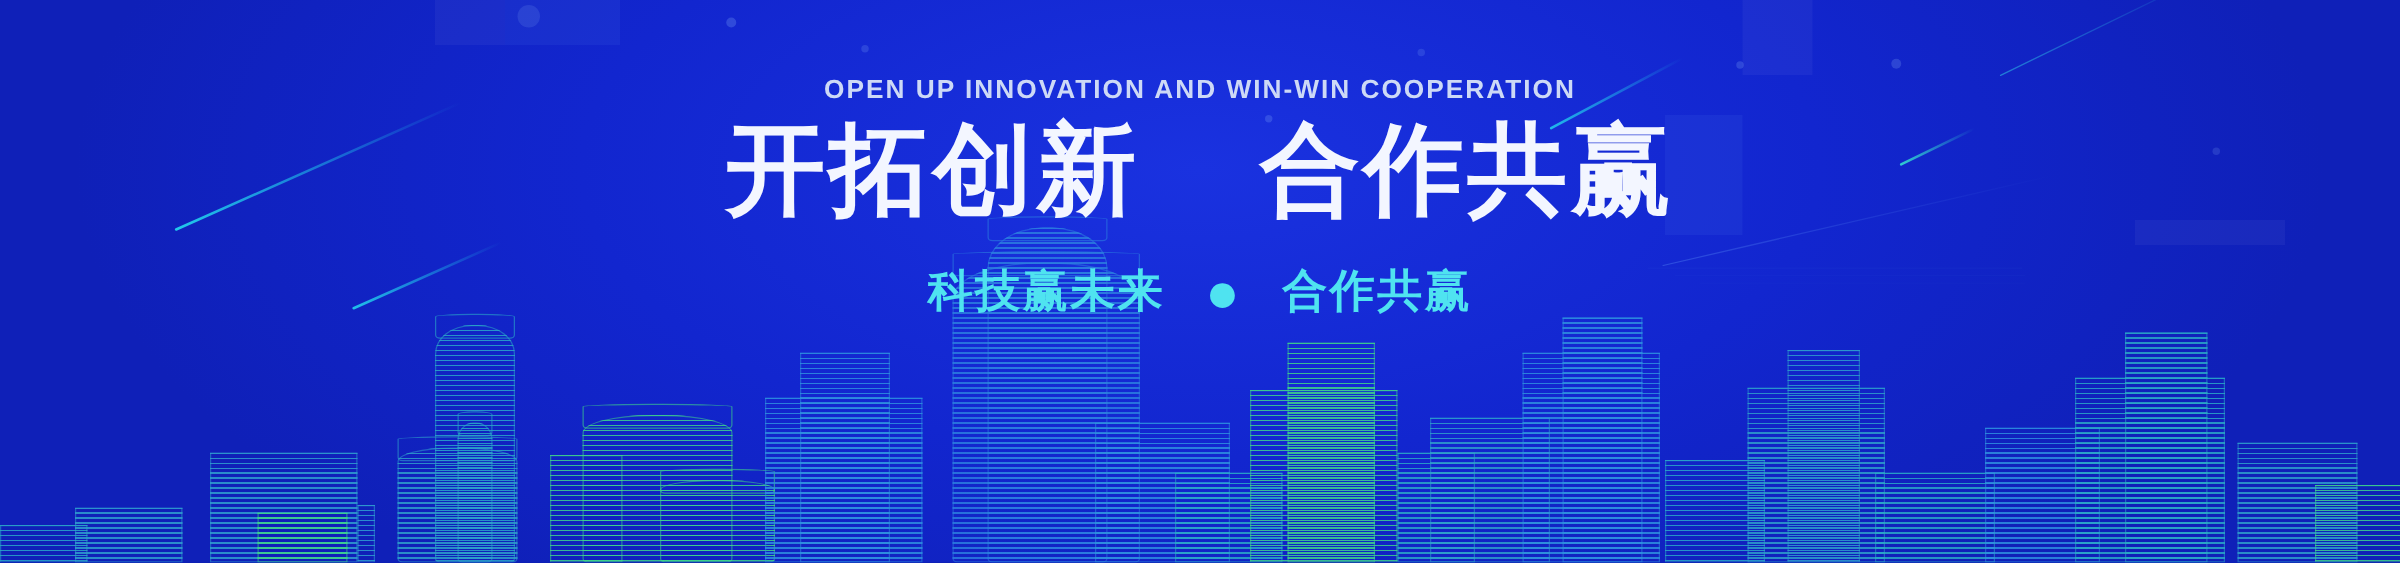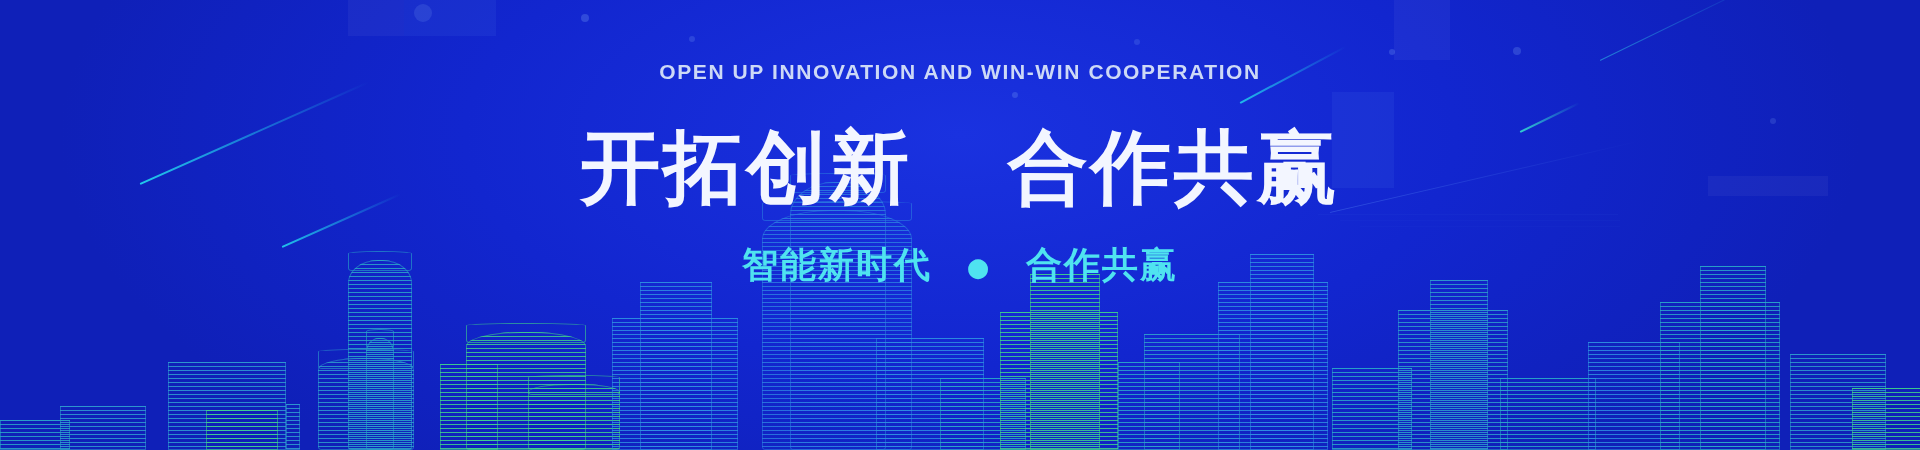--- a/index.html
+++ b/index.html
@@ -99,21 +99,21 @@
     font-size: 21px;
     letter-spacing: 1.6px;
     font-weight: 600;
     color: #cdd9f6;
     white-space: nowrap;
     font-family: "Liberation Sans", sans-serif;
     text-align: center;
   }
 
   .headline {
-    margin-top: 44px;
+    margin-top: 12px;
     font-size: 80px;
     line-height: 1;
     font-weight: 700;
     color: #f3f6ff;
     letter-spacing: 3px;
     white-space: nowrap;
     font-family: "DejaVu Sans", "Liberation Sans", sans-serif;
   }
   .headline .gap { display: inline-block; width: 34px; }
 
@@ -307,19 +307,19 @@
   <div class="content">
     <div class="eyebrow">OPEN UP INNOVATION AND WIN-WIN COOPERATION</div>
 
     <div class="headline">
       <span>开拓创新</span>
       <span class="gap"></span>
       <span>合作共赢</span>
     </div>
 
     <div class="subline">
-      <span>智能新时代</span>
+      <span>科技赢未来</span>
       <span class="sep">●</span>
       <span>合作共赢</span>
     </div>
   </div>
 
 </div>
 
 </body></html>

